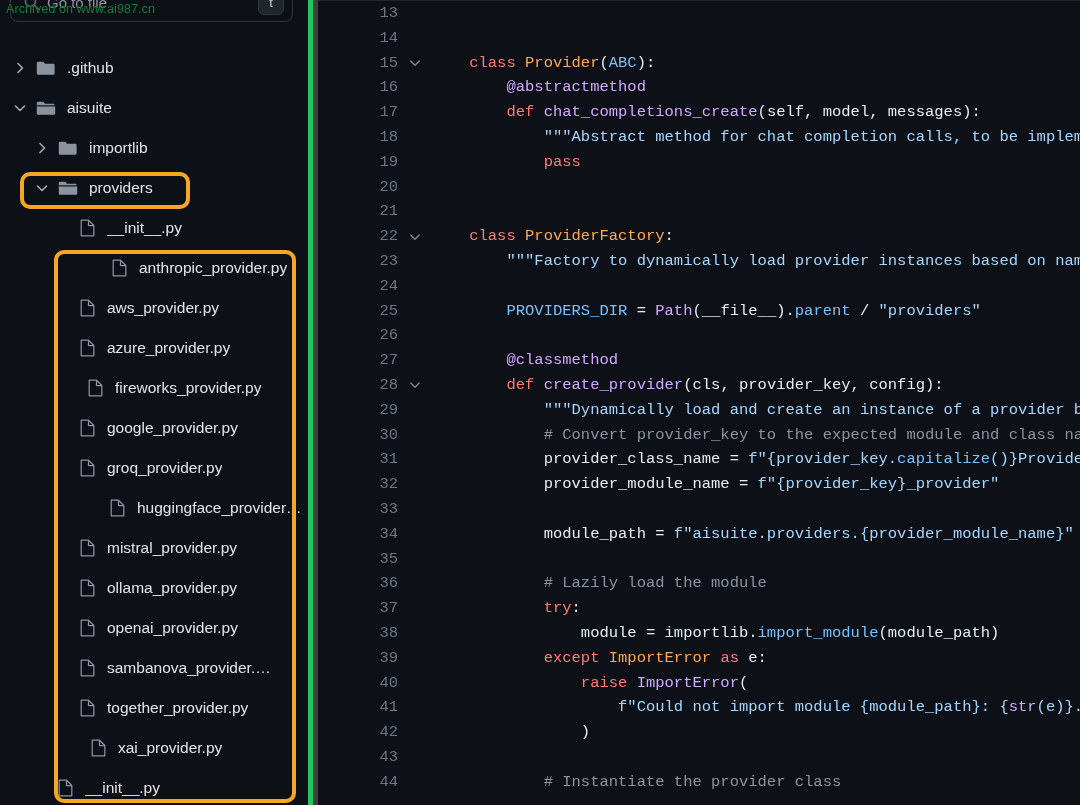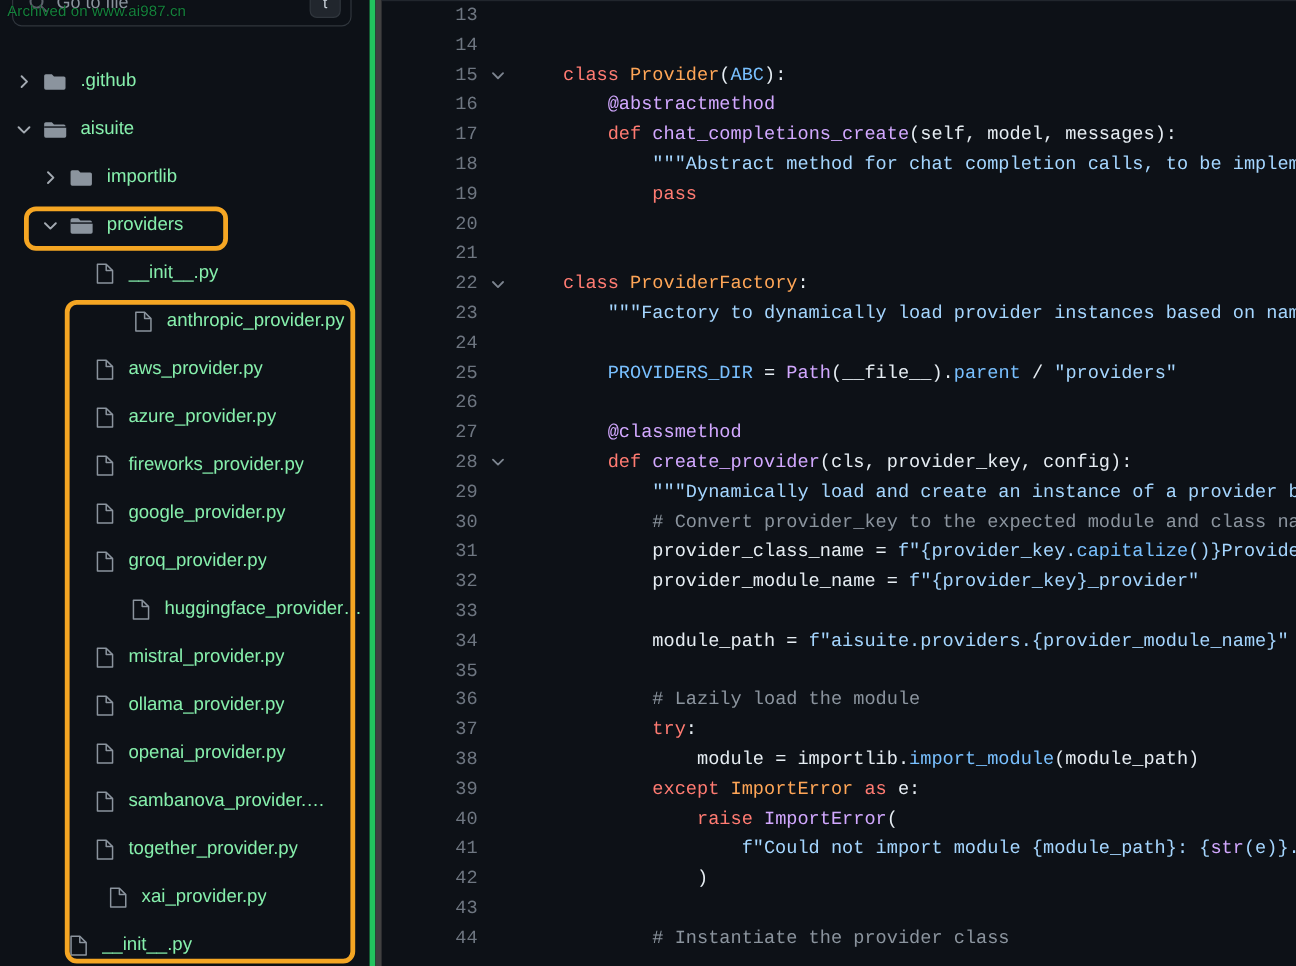--- a/index.html
+++ b/index.html
@@ -31,21 +31,21 @@
   }
   .kbd{
     width:24px;height:24px;border-radius:6px;background:#21262d;
     border:1px solid #30363d;color:#c9d1d9;font-size:13px;
     display:flex;align-items:center;justify-content:center;flex:0 0 24px;
   }
 
   .tree{position:absolute;left:0;top:48px;right:0;}
   .row{
     position:relative;display:flex;align-items:center;height:40px;
-    color:#86efac;font-size:15.5px;white-space:nowrap;cursor:pointer;
+    color:#e5e5e5;font-size:15.5px;white-space:nowrap;cursor:pointer;
   }
   .chev{width:12px;height:12px;flex:0 0 12px;opacity:.8;margin-right:10px;}
   .chev svg{display:block;}
   .chev.blank{visibility:hidden;}
   .folder-ico{width:20px;height:16px;flex:0 0 20px;margin-right:11px;}
   .file-ico{width:15px;height:18px;flex:0 0 15px;margin-right:12px;}
   .lbl{overflow:hidden;text-overflow:clip;}
 
   
   .hl{
@@ -187,21 +187,21 @@
           <span class="lbl">aws_provider.py</span>
         </div>
         <div class="row" style="padding-left: 58px;">
           <span class="chev blank"></span>
           <span class="file-ico"><svg viewBox="0 0 15 18" width="15" height="18" fill="none" stroke="#8b949e" stroke-width="1.25" stroke-linejoin="round">
               <path d="M1.2 1.2h7.3l5.3 5.3v10.3H1.2z"></path>
               <polyline points="8.5,1.2 8.5,6.5 13.8,6.5"></polyline>
             </svg></span>
           <span class="lbl">azure_provider.py</span>
         </div>
-        <div class="row" style="padding-left: 58px;">
+        <div class="row" style="padding-left: 58px; margin-left: 8px;">
           <span class="chev blank"></span>
           <span class="file-ico"><svg viewBox="0 0 15 18" width="15" height="18" fill="none" stroke="#8b949e" stroke-width="1.25" stroke-linejoin="round">
               <path d="M1.2 1.2h7.3l5.3 5.3v10.3H1.2z"></path>
               <polyline points="8.5,1.2 8.5,6.5 13.8,6.5"></polyline>
             </svg></span>
           <span class="lbl">fireworks_provider.py</span>
         </div>
         <div class="row" style="padding-left: 58px;">
           <span class="chev blank"></span>
           <span class="file-ico"><svg viewBox="0 0 15 18" width="15" height="18" fill="none" stroke="#8b949e" stroke-width="1.25" stroke-linejoin="round">

